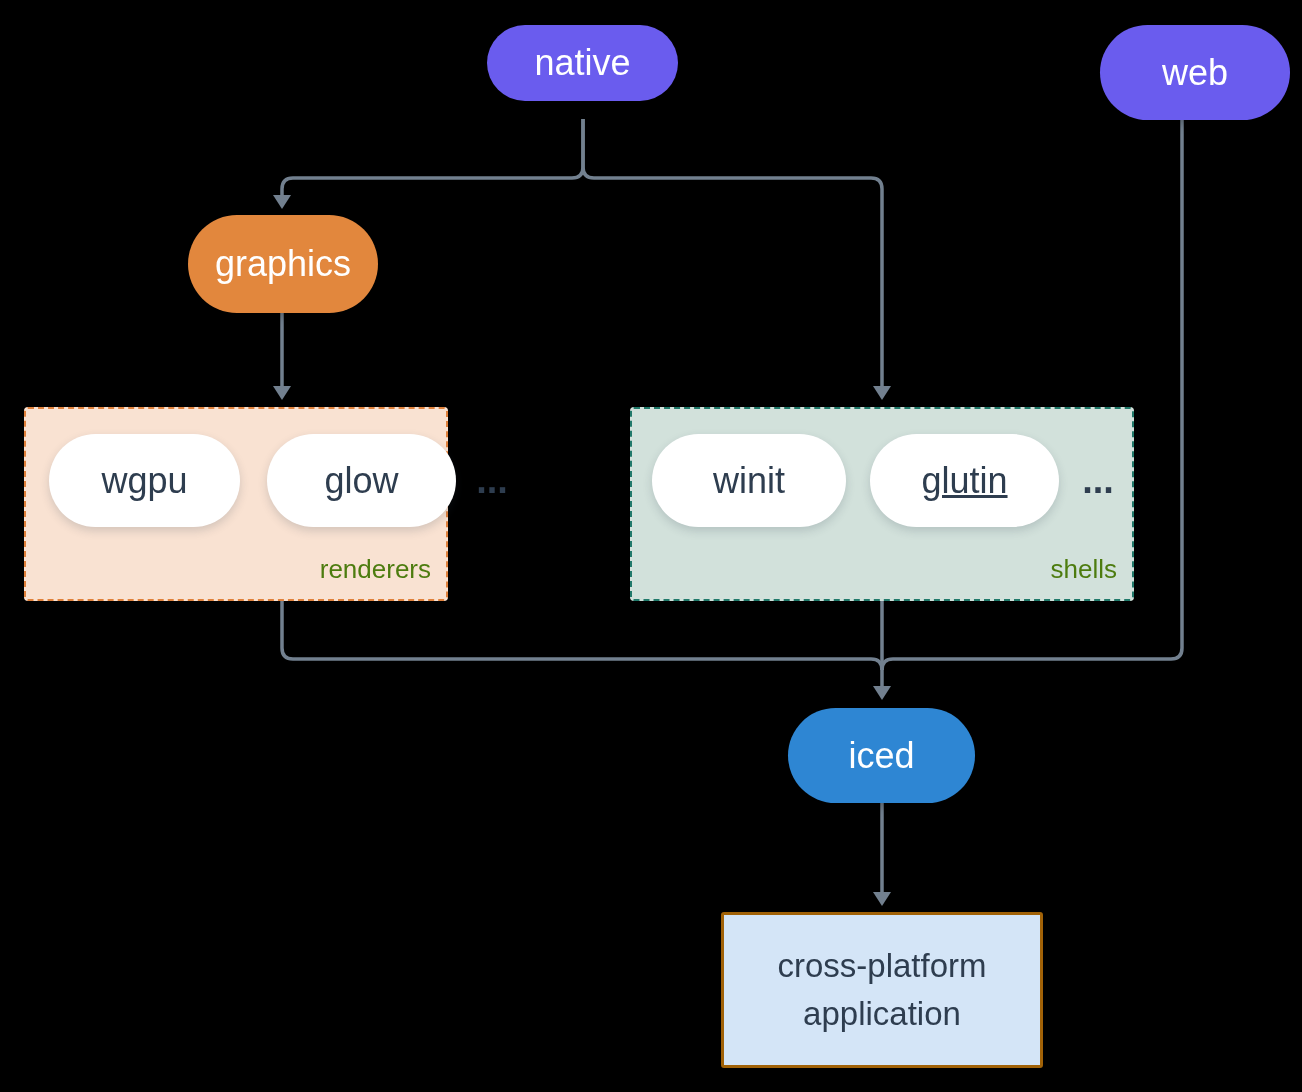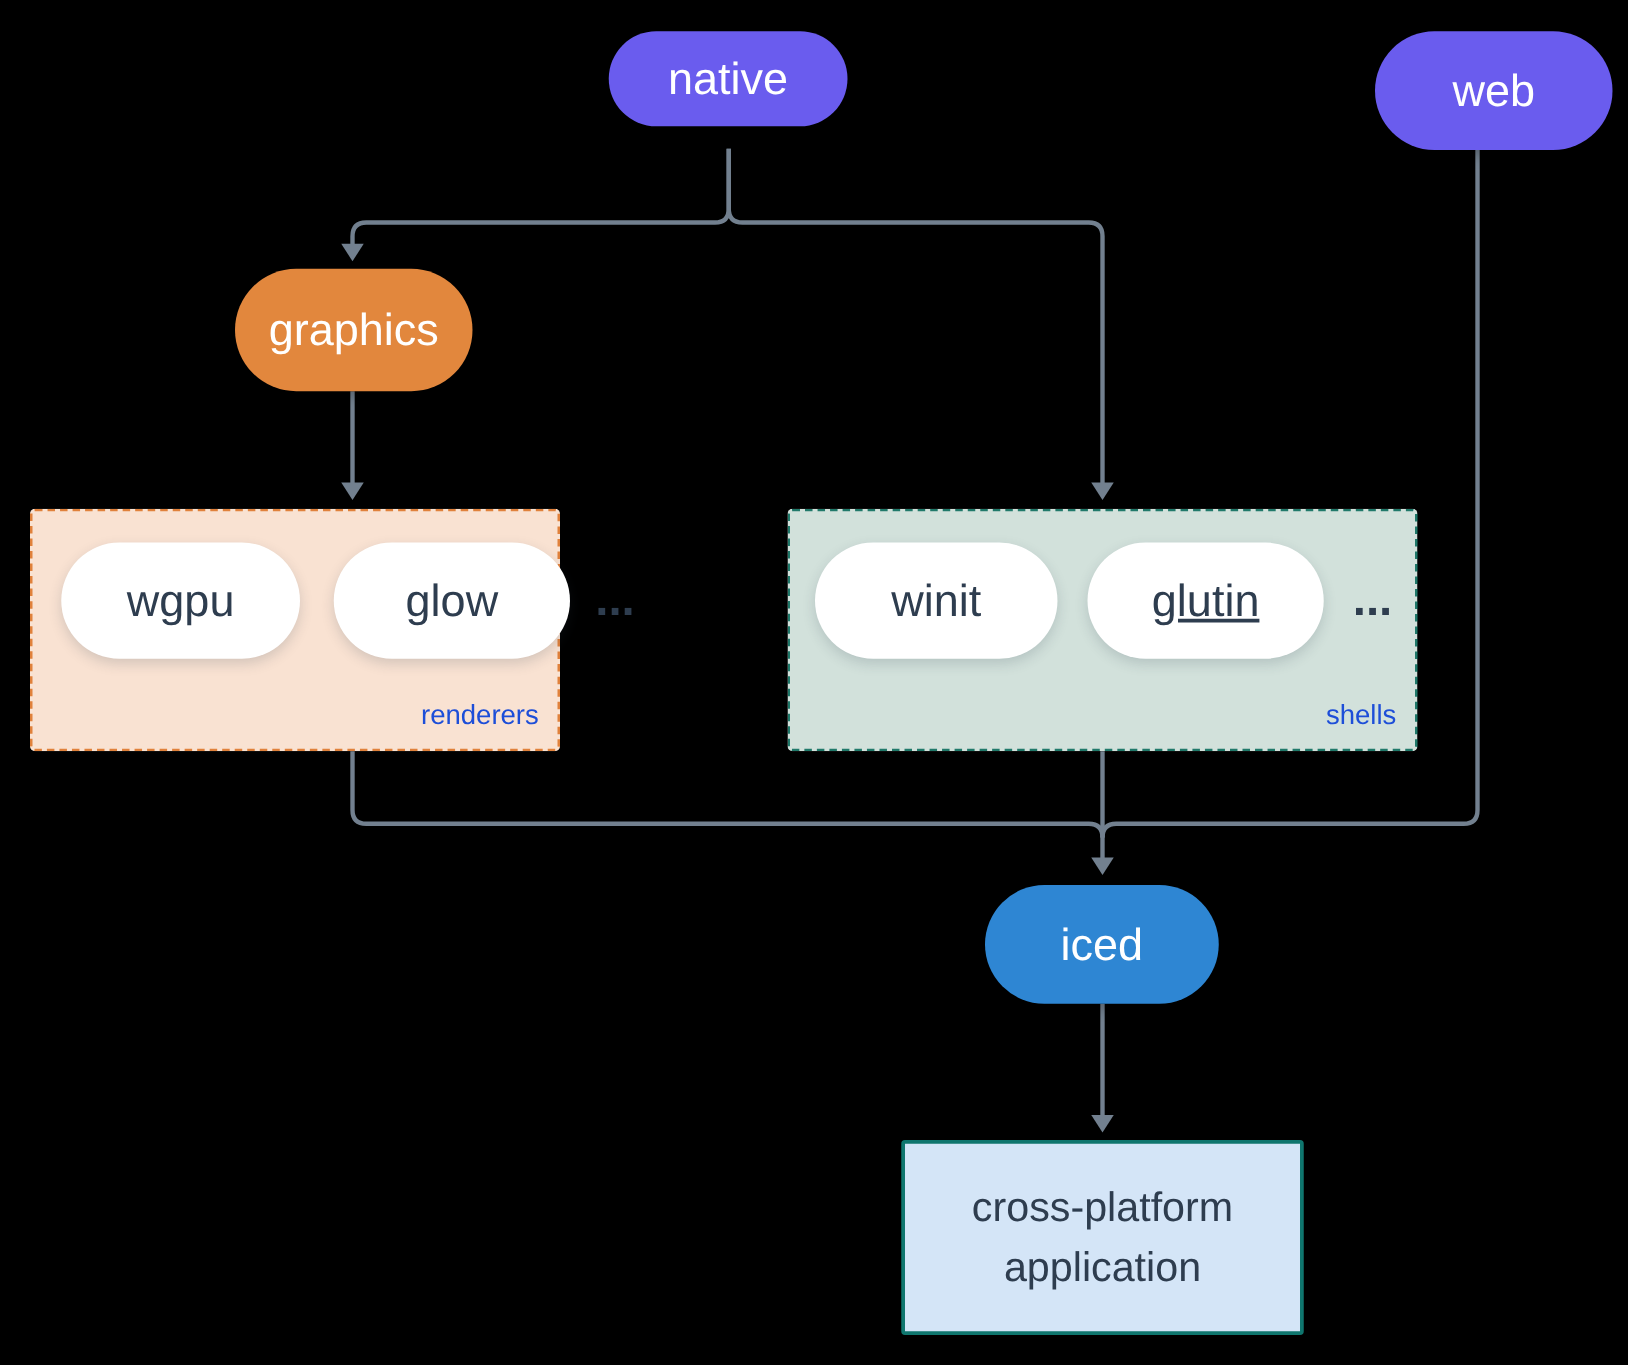--- a/index.html
+++ b/index.html
@@ -54,30 +54,30 @@
 
   .ellipsis {
     position: absolute;
     top: 25px; height: 93px; left: 436px; width: 60px;
     display: flex; align-items: center; justify-content: center;
     color: #2e3d4f; font-size: 38px; font-weight: 700;
   }
   .group-label {
     position: absolute;
     right: 15px; bottom: 14px;
-    color: #1d4ed8;
-    font-size: 22px;
+    color: #4d7c0f;
+    font-size: 26px;
   }
 
   #node-application {
     position: absolute;
     left: 721px; top: 912px; width: 322px; height: 156px;
     box-sizing: border-box;
     background: #d4e5f7;
-    border: 3px solid #0f766e;
+    border: 3px solid #a16207;
     border-radius: 3px;
     display: flex; flex-direction: column; align-items: center; justify-content: center;
     color: #2e3d4f;
     font-size: 33px;
     line-height: 48px;
     text-align: center;
   }
 </style>
 </head>
 <body>

